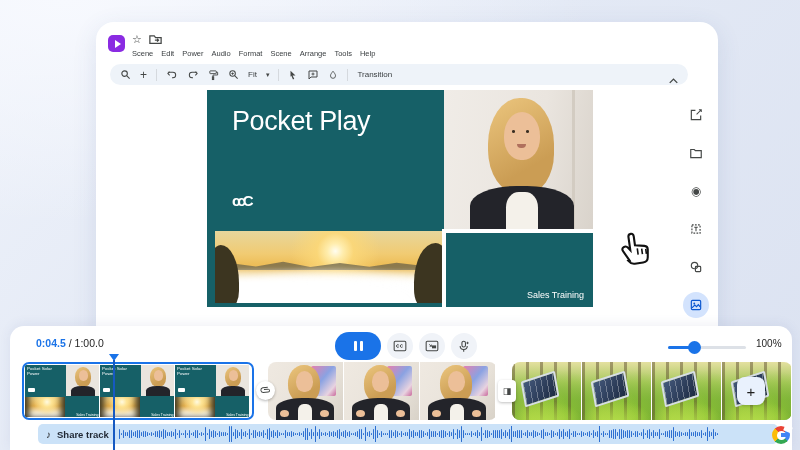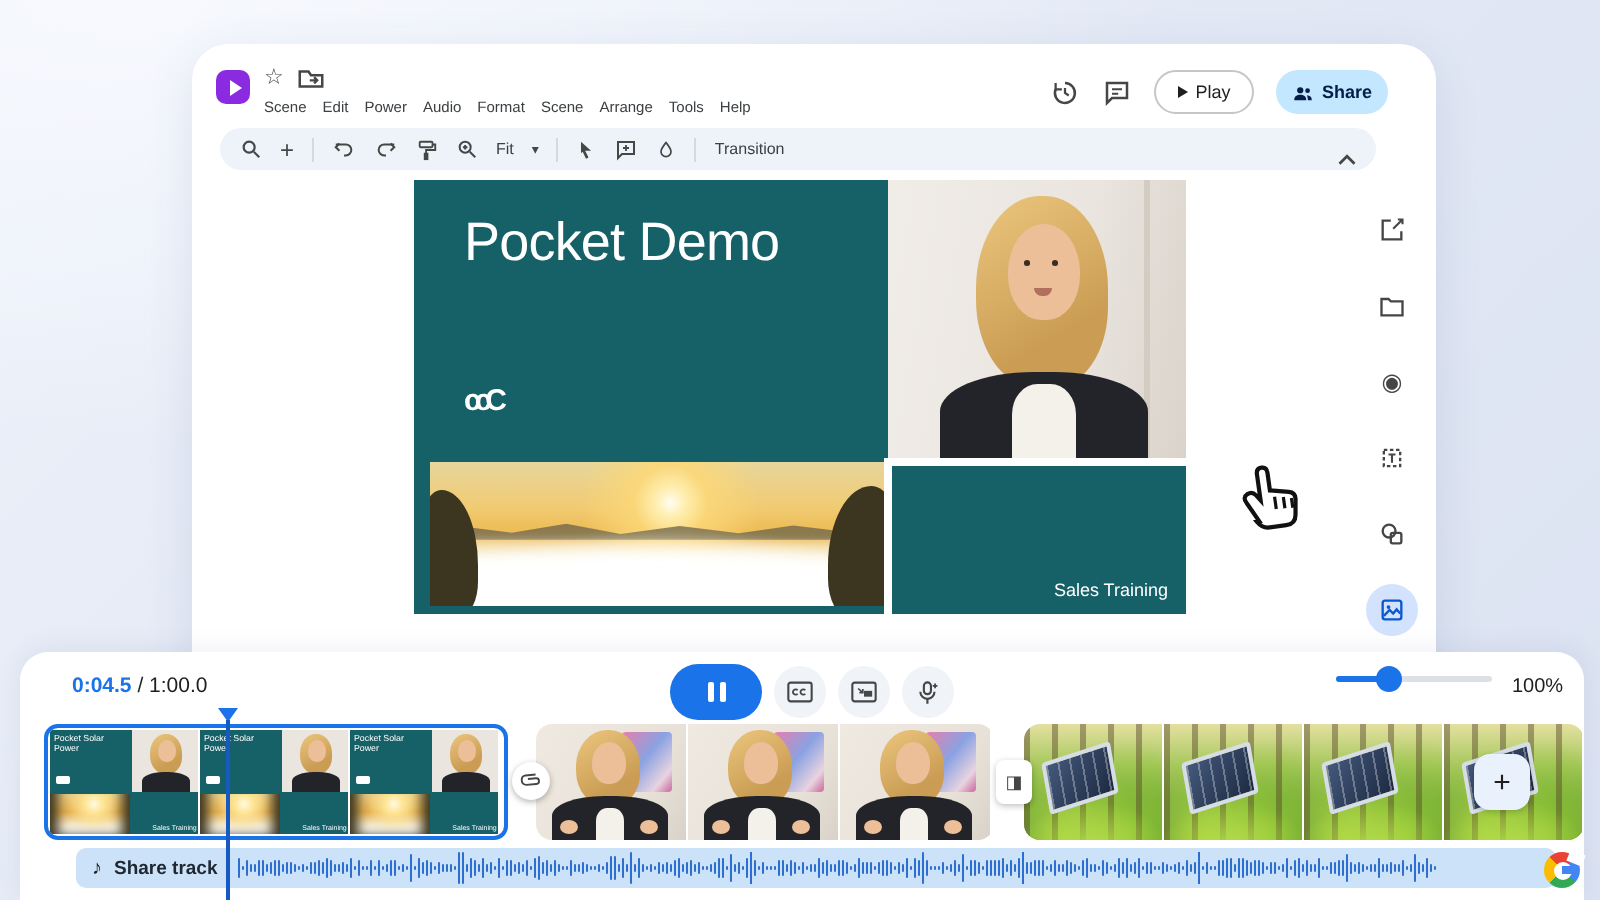--- a/index.html
+++ b/index.html
@@ -105,21 +105,21 @@
   .time-readout { position:absolute; left:26px; top:11px; font-size:10.5px; color:#1f1f1f; }
   .time-readout .cur { color:#1a73e8; font-weight:bold; }
 
   .transport { position:absolute; left:325px; top:6px; display:flex; align-items:center; gap:6px; }
   .pause-pill { width:46px; height:28px; border-radius:14px; background:#1a73e8; display:flex;
     align-items:center; justify-content:center; gap:3px; }
   .pause-pill i { display:block; width:3px; height:10px; background:#fff; border-radius:1px; }
   .tr-circle { width:26px; height:26px; border-radius:50%; background:#f0f3f8; display:flex;
     align-items:center; justify-content:center; color:#444746; }
 
-  .zoom-ctl { position:absolute; left:658px; top:12px; display:flex; align-items:flex-start; gap:10px; }
+  .zoom-ctl { position:absolute; left:658px; top:12px; display:flex; align-items:flex-end; gap:10px; }
   .slider { position:relative; width:78px; height:3px; border-radius:2px; background:#dde1e7; }
   .slider .fill { position:absolute; left:0; top:0; height:3px; width:26px; border-radius:2px; background:#1a73e8; }
   .slider .thumb { position:absolute; left:20px; top:-5px; width:13px; height:13px; border-radius:50%; background:#1a73e8; }
   .zoom-label { font-size:10px; color:#1f1f1f; }
 
   
   .tracks { position:absolute; left:0; top:36px; width:782px; height:58px; }
 
   .clip { position:absolute; top:0; height:58px; border-radius:8px; overflow:hidden; display:flex; gap:1px; background:#fff; }
   .clip1 { left:12px; width:232px; border:2px solid #1a73e8; border-radius:7px; padding:1px; }
@@ -216,44 +216,20 @@
       <span>Edit</span>
       <span>Power</span>
       <span>Audio</span>
       <span>Format</span>
       <span>Scene</span>
       <span>Arrange</span>
       <span>Tools</span>
       <span>Help</span>
     </div>
 
-    <div class="header-actions">
-      <svg class="hicon" viewBox="0 0 24 24" fill="none" stroke="#444746" stroke-width="2">
-          <path d="M12 4a8 8 0 1 1-7.5 5"></path>
-          <path d="M4.5 4v5h5" stroke-width="1.8"></path>
-          <path d="M12 8v4l3 2" stroke-width="1.8"></path>
-        </svg>
-      <svg class="hicon" viewBox="0 0 24 24" fill="none" stroke="#444746" stroke-width="2">
-          <path d="M4 4h16v12H8l-4 4V4z"></path>
-          <path d="M8 9h8M8 12.5h5" stroke-width="1.6"></path>
-        </svg>
-      <div class="pill play-pill">
-        <i class="tri-right"></i>
-        <span>Play</span>
-      </div>
-      <div class="pill share-pill">
-        <svg width="11" height="11" viewBox="0 0 24 24" fill="#041e49">
-            <circle cx="9" cy="9" r="3.4"></circle>
-            <path d="M2.5 19c0-3.2 3-5 6.5-5s6.5 1.8 6.5 5v1h-13z"></path>
-            <circle cx="17" cy="9.5" r="2.6"></circle>
-            <path d="M16.5 14.4c2.9.3 5 1.9 5 4.6v1h-4"></path>
-          </svg>
-        <span>Share</span>
-      </div>
-    </div>
 
     <div class="toolbar">
       <span class="tbi">
           <svg width="11" height="11" viewBox="0 0 24 24" fill="none" stroke="currentColor" stroke-width="2.4">
             <circle cx="10" cy="10" r="6"></circle>
             <path d="M15 15l6 6"></path>
           </svg>
         </span>
       <span class="tbi tb-plus">+</span>
       <span class="tb-sep"></span>
@@ -302,21 +278,21 @@
           </svg>
         </span>
       <span class="tb-sep"></span>
       <span class="tb-label">Transition</span>
       <span class="collapse-chevron"><svg width="9" height="6" viewBox="0 0 12 8" fill="none" stroke="currentColor" stroke-width="1.8">
             <path d="M1 6.5L6 1.5l5 5"></path>
           </svg></span>
     </div>
 
     <div class="slide">
-      <div class="slide-title"><span>Pocket Demo</span><br></div>
+      <div class="slide-title"><span>Pocket Play</span><br></div>
       <div class="brand-mark">ccC</div>
 
       <div class="video-box">
         <i class="door"></i>
         <i class="p-hair"></i>
         <i class="p-face">
           <i class="p-eye" style="position:absolute;left:8px;top:18px;"></i>
           <i class="p-eye" style="position:absolute;left:22px;top:18px;"></i>
           <i class="p-mouth" style="position:absolute;left:13px;top:32px;"></i>
         </i>

